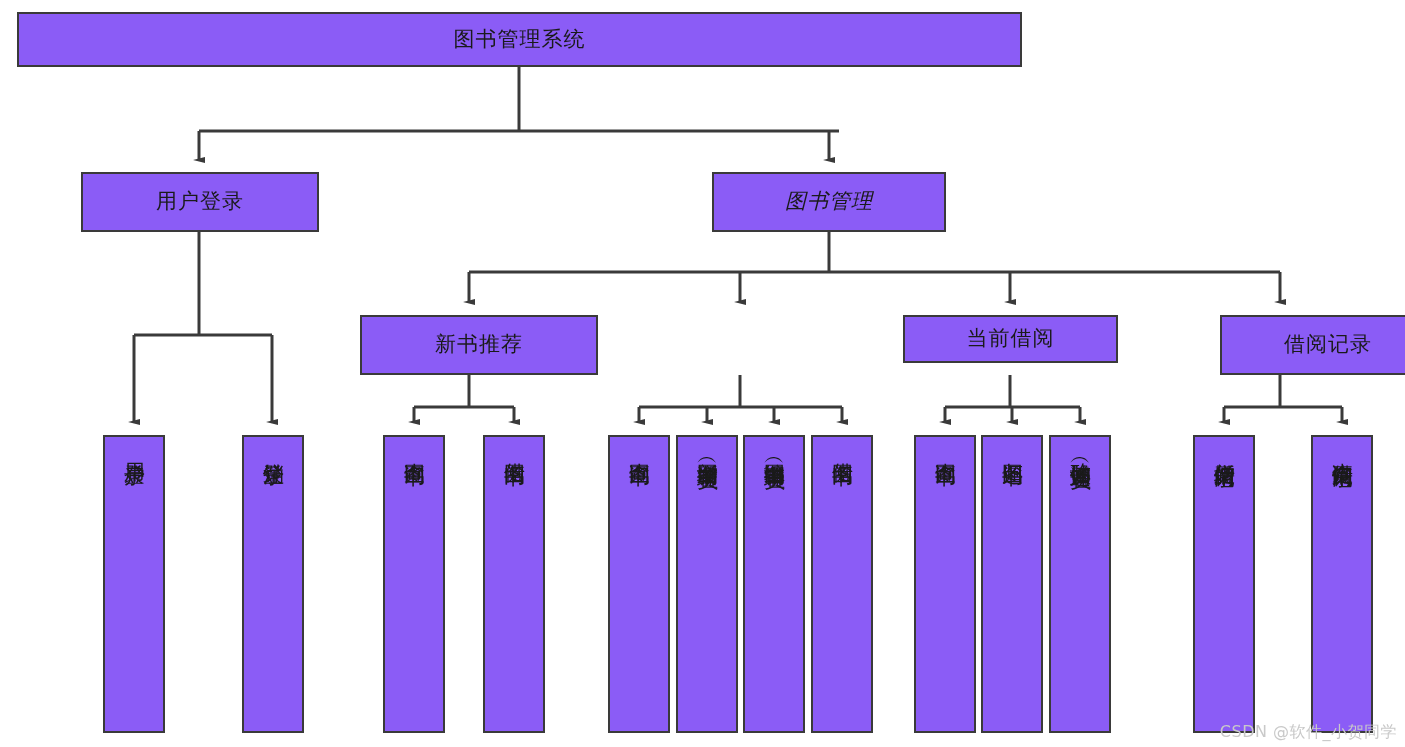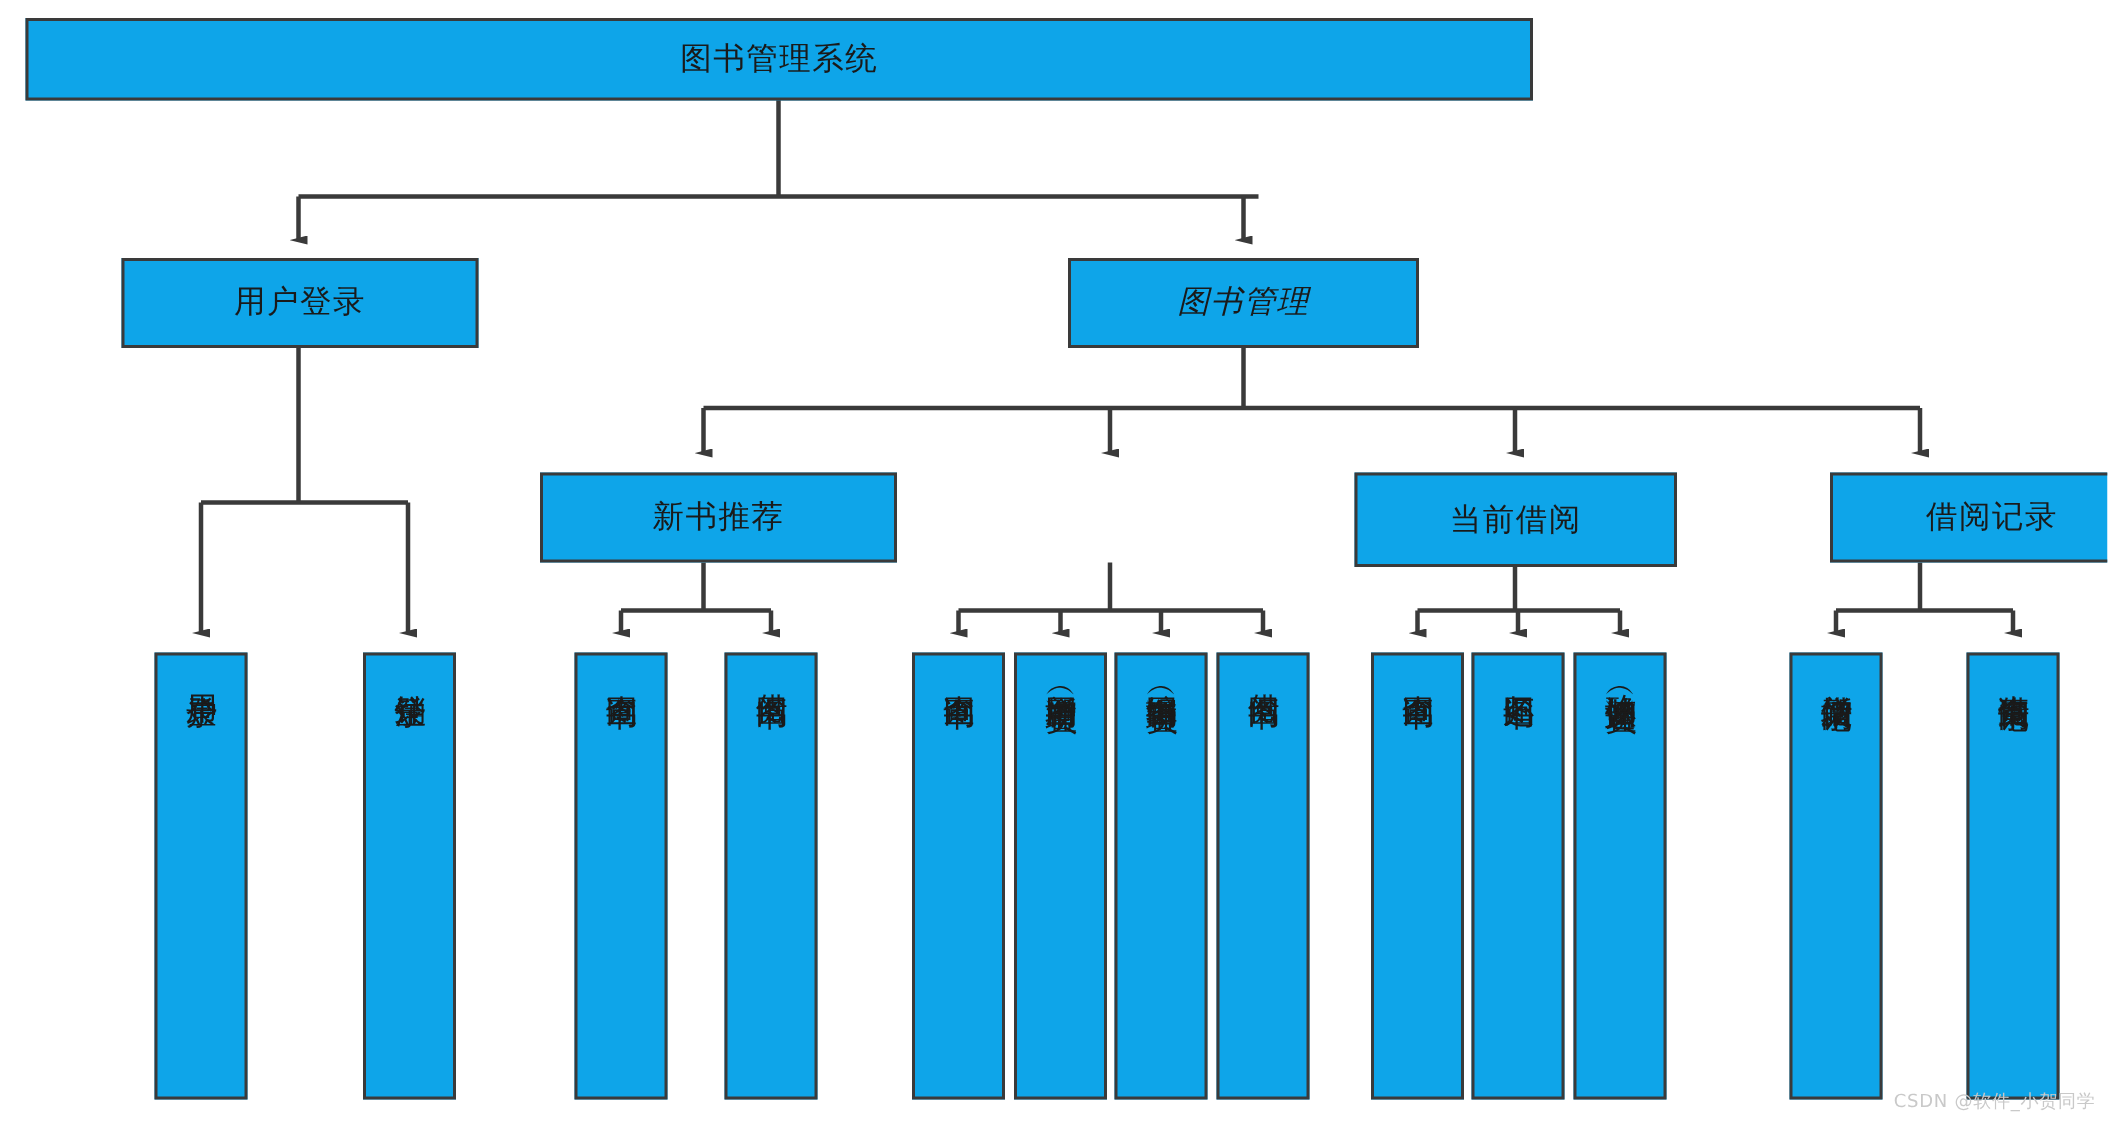--- a/index.html
+++ b/index.html
@@ -22,21 +22,21 @@
     position: absolute;
     left: 0;
     top: 0;
     width: 1405px;
     height: 747px;
     pointer-events: none;
   }
   .node {
     position: absolute;
     box-sizing: border-box;
-    background: #0ea5e9;
+    background: #8b5cf6;
     border: 2px solid #3a3a3a;
     display: flex;
     align-items: center;
     justify-content: center;
     color: #1a1a1a;
     z-index: 2;
   }
   .node.h {
     font-size: 21px;
     letter-spacing: 1px;
@@ -53,21 +53,21 @@
     font-size: 21px;
     line-height: 1.28;
     letter-spacing: 1px;
     white-space: nowrap;
     color: #1a1a1a;
   }
   .watermark {
     position: absolute;
     right: 8px;
     bottom: 4px;
-    font-size: 12px;
+    font-size: 16px;
     color: #c9c9c9;
     letter-spacing: 0.5px;
     z-index: 3;
     white-space: nowrap;
   }
 </style>
 </head>
 <body>
 
 <div id="canvas">
@@ -129,21 +129,21 @@
   <div class="node h" style="left:81px; top:172px; width:238px; height:60px;">
     <span>用户登录</span>
   </div>
   <div class="node h" style="left:712px; top:172px; width:234px; height:60px;font-style:italic;">
     <span>图书管理</span>
   </div>
 
   <div class="node h" style="left:360px; top:315px; width:238px; height:60px;">
     <span>新书推荐</span>
   </div>
-  <div class="node h" style="left:903px; top:315px; width:215px; height:63px;">
+  <div class="node h" style="left:903px; top:315px; width:215px; height:48px;">
     <span>当前借阅</span>
   </div>
   <div class="node h" style="left:1220px; top:315px; width:216px; height:60px;">
     <span>借阅记录</span>
   </div>
 
   <div class="node v" style="left:103px; top:435px; width:62px; height:298px;">
     <span class="vtext">用户登录</span>
   </div>
   <div class="node v" style="left:242px; top:435px; width:62px; height:298px;">

